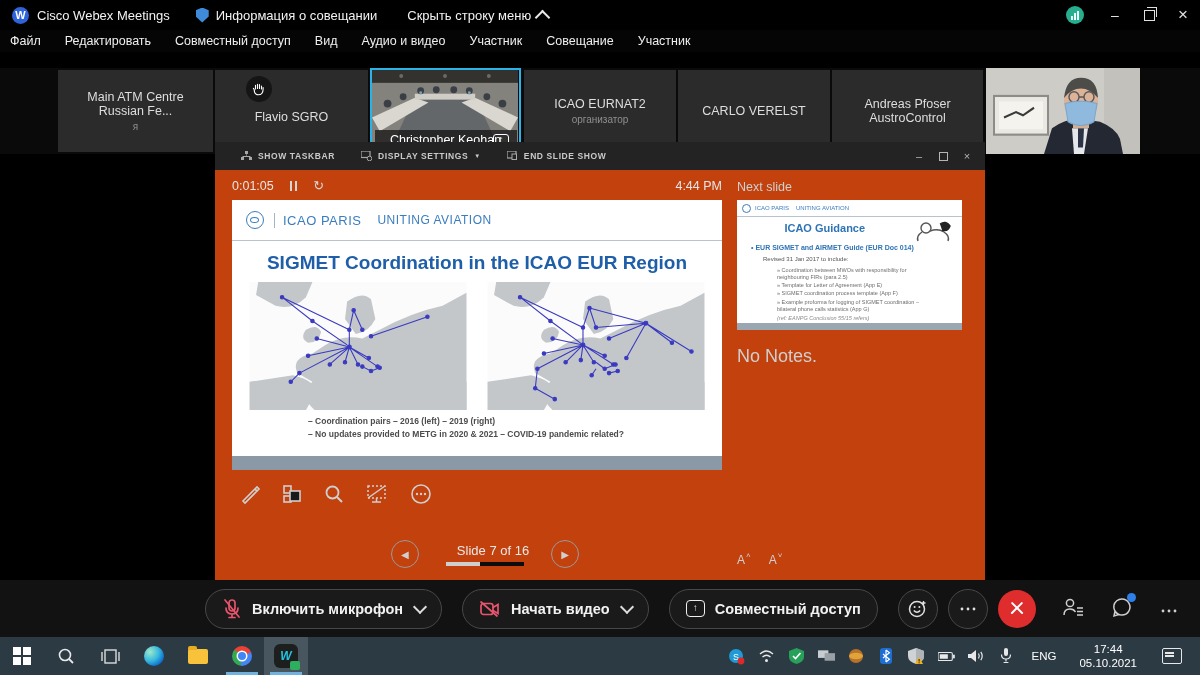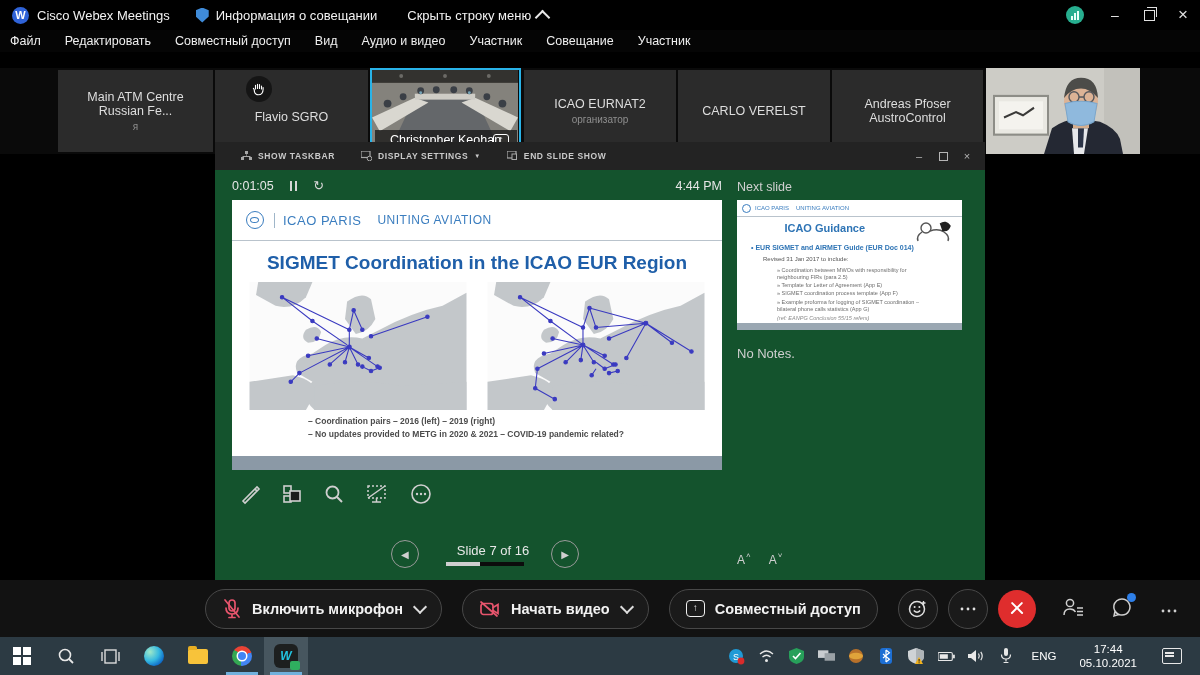--- a/index.html
+++ b/index.html
@@ -27,21 +27,21 @@
   .strip{left:0;top:68px;width:1200px;height:86px;background:#0a0a0a;}
   .ptile{position:absolute;top:2px;height:82px;background:#2b2b2b;display:flex;flex-direction:column;align-items:center;justify-content:center;}
   .pname{font-size:12.5px;color:#dedede;text-align:center;padding:0 6px;}
   .psub{font-size:10px;color:#8f8f8f;margin-top:3px;}
   .hand{position:absolute;top:6px;left:50%;transform:translateX(-46px);width:26px;height:26px;border-radius:50%;background:#151515;display:flex;align-items:center;justify-content:center;}
   .vtile{position:absolute;top:0;height:86px;box-sizing:border-box;overflow:hidden;}
   .vlabel{position:absolute;left:2.5px;right:2.5px;bottom:2.5px;height:20px;background:rgba(15,15,15,.72);display:flex;align-items:center;justify-content:center;gap:8px;}
   .vlabel span{font-size:12.5px;color:#fff;}
   .share-mini{width:14px;height:12px;border:1.4px solid #fff;border-radius:3px;color:#fff;font-size:9px;line-height:11px;text-align:center;position:absolute;right:8px;top:4px;}
   
-  .pwin{left:215px;top:142px;width:770px;height:438px;background:#14532d;}
+  .pwin{left:215px;top:142px;width:770px;height:438px;background:#c2410c;}
   .pwin-bar{position:absolute;left:0;top:0;width:770px;height:28px;background:#232323;display:flex;align-items:center;}
   .pw-item{display:flex;align-items:center;gap:6px;margin-left:26px;font-size:8.5px;font-weight:bold;letter-spacing:.6px;color:#c9c9c9;}
   .pw-ico{color:#a8a8a8;font-size:10px;display:flex;}
   .pw-ctrl{margin-left:auto;display:flex;margin-right:6px;}
   .pw-ctrl .winbtn{width:24px;height:20px;font-size:11px;color:#b5b5b5;}
   .pw-restore{width:7px;height:7px;border:1.2px solid #b5b5b5;position:relative;}
   .timer-row{position:absolute;left:17px;top:36px;width:490px;display:flex;align-items:center;color:#e6e6e6;font-size:12.5px;}
   .pause-ic{display:inline-flex;gap:2.5px;margin-left:16px;}
   .pause-ic i{width:2.5px;height:10px;background:#d6d6d6;}
   .reload-ic{margin-left:16px;color:#d6d6d6;font-size:13px;}
@@ -78,21 +78,21 @@
   .thumb-bullet{position:absolute;left:14px;top:44px;width:190px;font-size:7px;font-weight:bold;color:#2e74b5;}
   .thumb-bullet:before{content:"•  ";color:#2e74b5;}
   .thumb-sub{position:absolute;left:26px;top:56px;font-size:6px;color:#555;}
   .thumb-items{position:absolute;left:40px;top:66px;width:168px;font-size:6px;color:#6e6e6e;line-height:1.35;transform:scale(.92);transform-origin:0 0;}
   .thumb-items div{margin-bottom:1px;}
   .thumb-items div:before{content:"» ";}
   .thumb-ref{font-style:italic;color:#8a8a8a;}
   .thumb-ref:before{content:"" !important;}
   .thumb-foot{position:absolute;left:0;bottom:0;width:100%;height:7px;background:#9aa7b2;}
   .doodle{position:absolute;right:8px;top:18px;}
-  .no-notes{left:737px;top:346px;font-size:13px;color:#cfcfcf;}
+  .no-notes{left:737px;top:346px;font-size:18px;color:#cfcfcf;}
   .fontbtns{left:737px;top:553px;display:flex;gap:18px;color:#cfcfcf;font-size:12px;}
   .fontbtns .fb{display:flex;align-items:flex-start;}
   .fontbtns .caret{font-size:8px;margin-top:-2px;margin-left:1px;}
   
   .ctrlbar{left:0;top:580px;width:1200px;height:57px;background:#121212;display:flex;align-items:center;}
   .pill{height:38px;border:1px solid #484848;border-radius:20px;background:#1a1a1a;display:flex;align-items:center;gap:10px;padding:0 16px;margin-right:20px;}
   .pill-label{font-size:14.5px;font-weight:bold;color:#f2f2f2;white-space:nowrap;}
   .chev-dn{width:8px;height:8px;border-left:2px solid #ddd;border-bottom:2px solid #ddd;transform:rotate(-45deg);margin-top:-3px;margin-left:2px;}
   .roundbtn{width:38px;height:38px;border-radius:50%;border:1px solid #484848;background:#1a1a1a;display:flex;align-items:center;justify-content:center;margin-right:10px;position:relative;}
   .leave{background:#df2d2d;border:none;}

